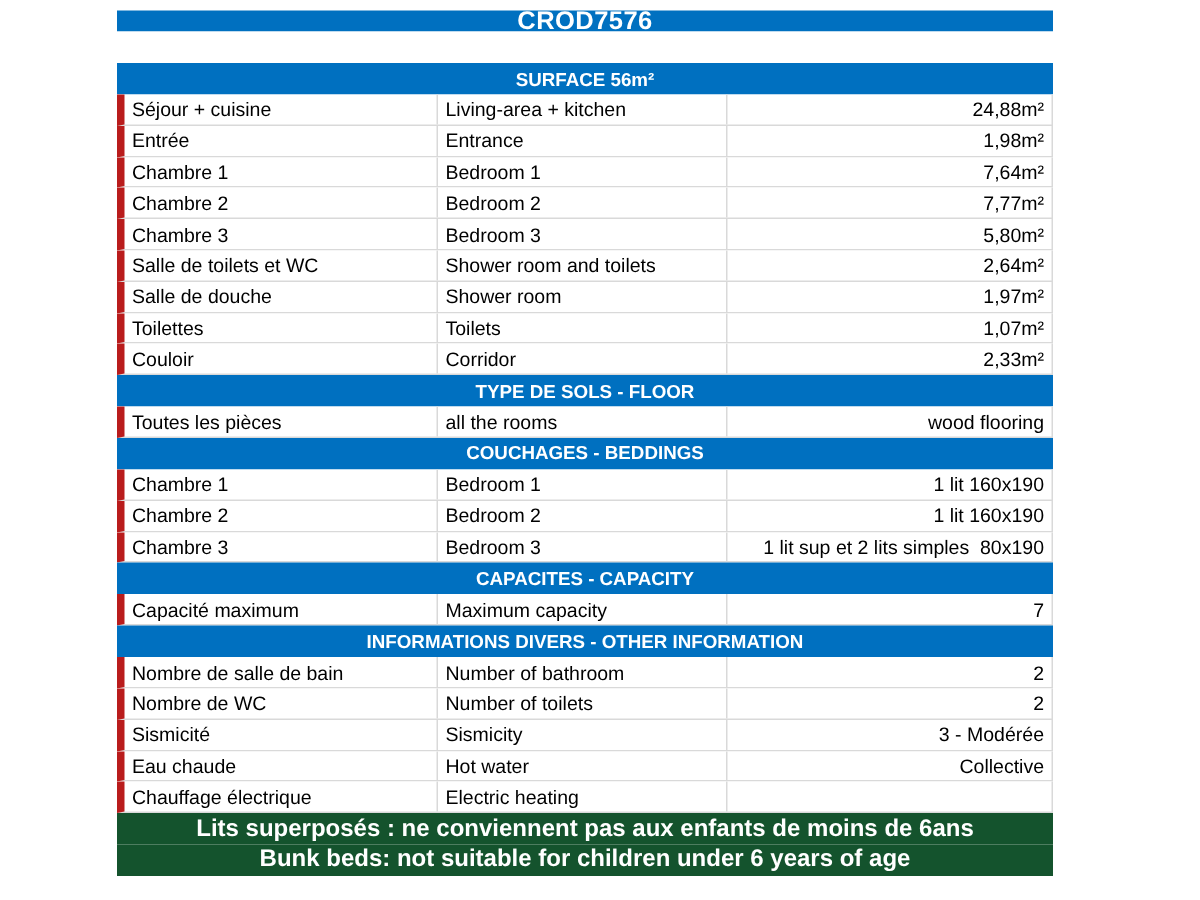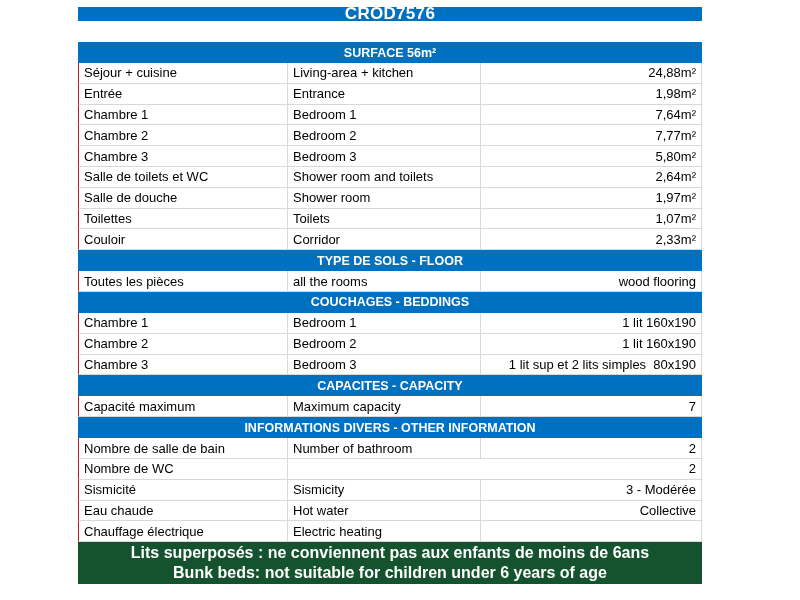--- a/index.html
+++ b/index.html
@@ -15,21 +15,21 @@
   }
   .spacer { height:21px; background:#ffffff; }
 
   .section-header {
     height:21px; background:#0070C0; color:#ffffff;
     display:flex; align-items:center; justify-content:center;
     font-weight:bold; font-size:12.5px;
   }
   .row {
     height:20.8px; background:#ffffff; display:flex; align-items:stretch;
-    border-left:1px solid #b91c1c; border-right:1px solid #D9D9D9;
+    border-left:5px solid #b91c1c; border-right:1px solid #D9D9D9;
     border-bottom:1px solid #D9D9D9;
   }
   .cell {
     display:flex; align-items:center; font-size:13px; color:#000000;
     white-space:pre; overflow:hidden;
   }
   .c-fr    { width:209px; padding-left:5px; border-right:1px solid #D9D9D9; }
   .c-en    { width:193px; padding-left:5px; border-right:1px solid #D9D9D9; }
   .c-value { flex:1; justify-content:flex-end; padding-right:5px; text-align:left; }
 
@@ -122,20 +122,21 @@
           <div class="cell c-value">7</div>
         </div>
         <div class="section-header">INFORMATIONS DIVERS - OTHER INFORMATION</div>
         <div class="row">
           <div class="cell c-fr">Nombre de salle de bain</div>
           <div class="cell c-en">Number of bathroom</div>
           <div class="cell c-value">2</div>
         </div>
         <div class="row">
           <div class="cell c-fr">Nombre de WC</div>
+          <div class="cell c-en">Number of toilets</div>
           <div class="cell c-value">2</div>
         </div>
         <div class="row">
           <div class="cell c-fr">Sismicité</div>
           <div class="cell c-en">Sismicity</div>
           <div class="cell c-value">3 - Modérée</div>
         </div>
         <div class="row">
           <div class="cell c-fr">Eau chaude</div>
           <div class="cell c-en">Hot water</div>

